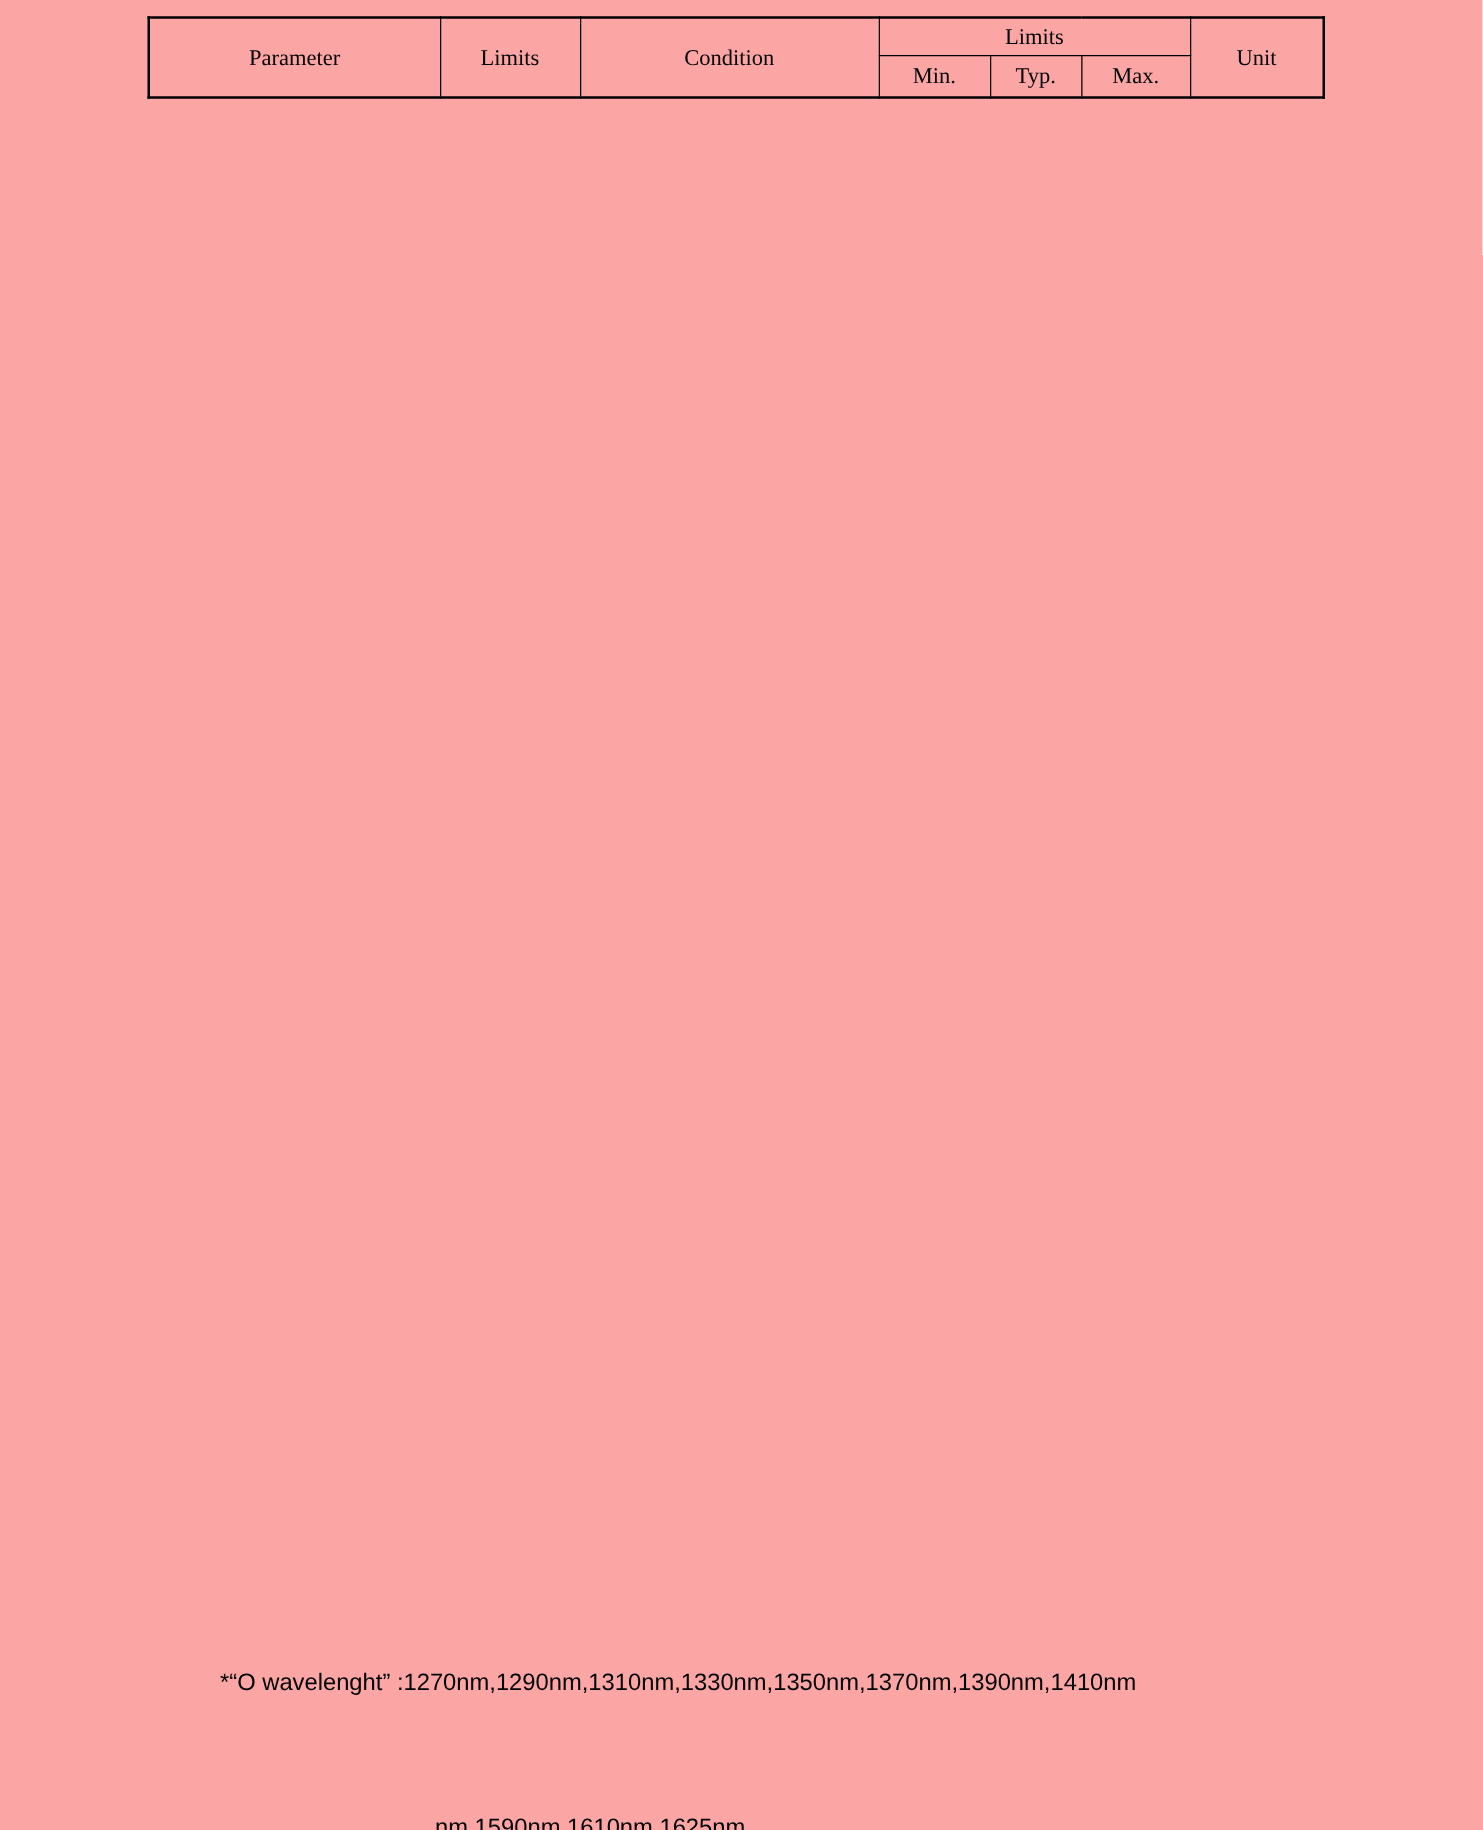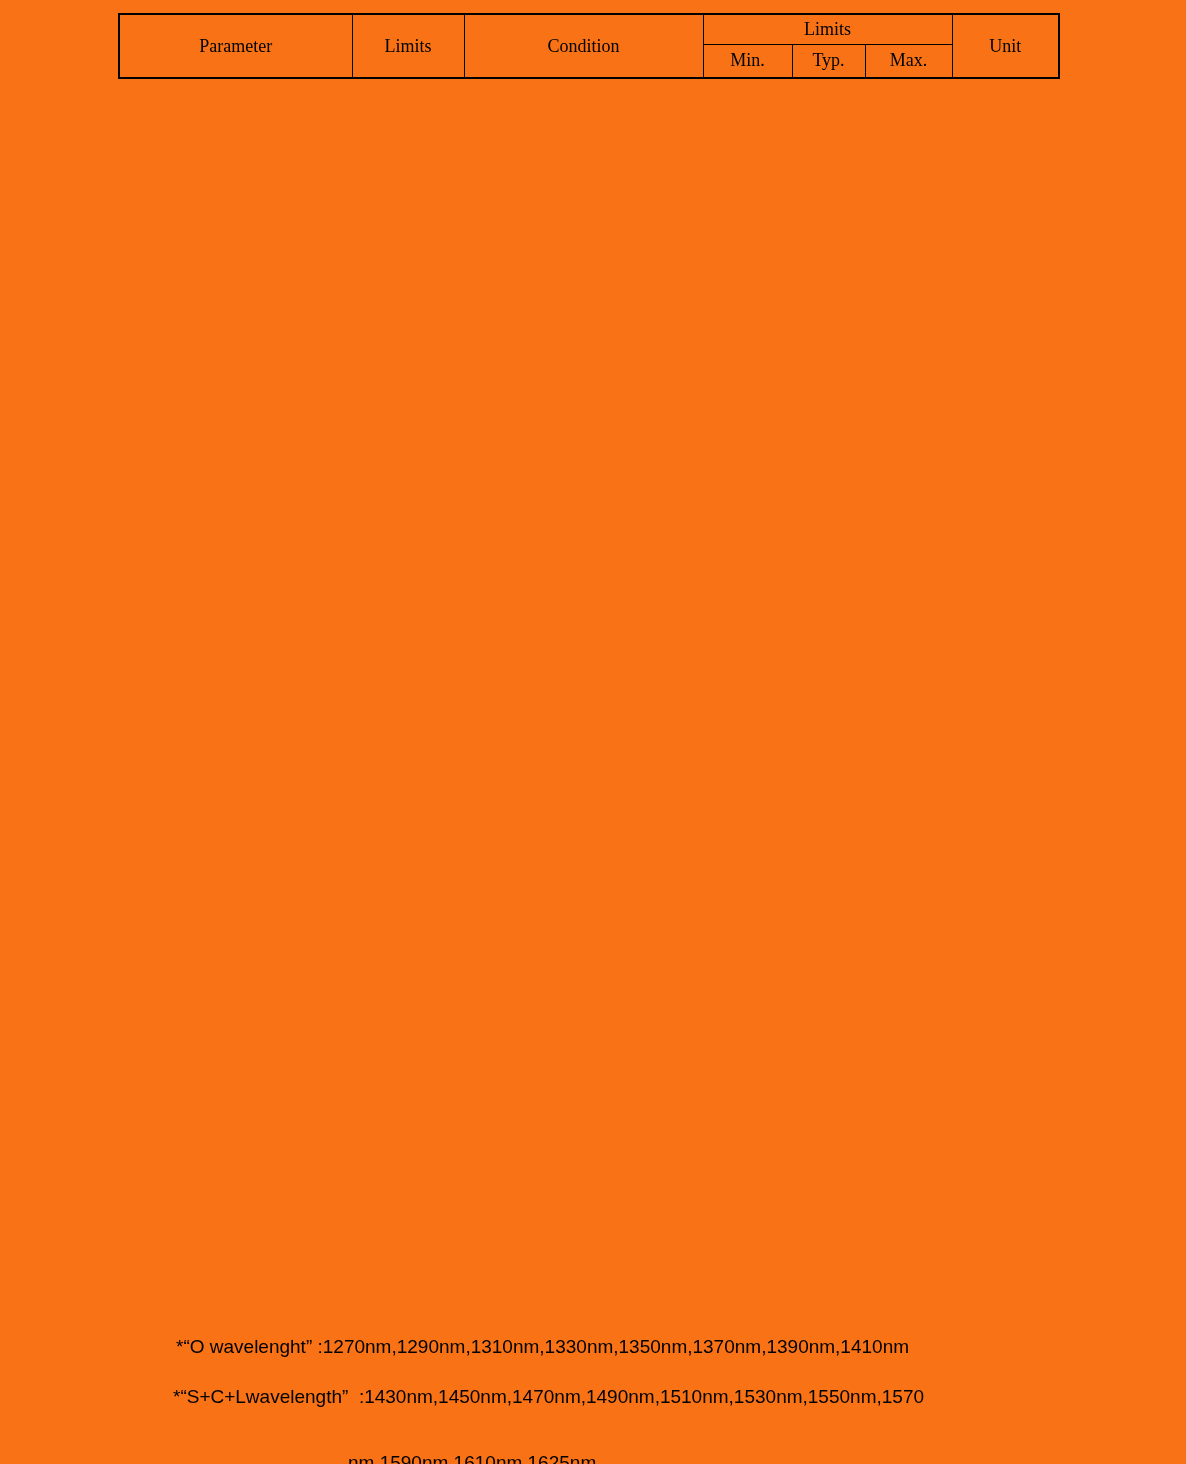--- a/index.html
+++ b/index.html
@@ -1,17 +1,17 @@
 <!DOCTYPE html>
 <html><head>
 <meta charset="utf-8">
 <style>
   html,body{margin:0;padding:0;background:#ffffff;}
   .page{
-    position:relative;width:1186px;height:1464px;background:#f97316;
+    position:relative;width:1186px;height:1464px;background:#fca5a5;
     font-family:"Liberation Serif","DejaVu Serif",serif;color:#000;
     overflow:hidden;
   }
   table.spec{
     position:absolute;left:118px;top:13px;width:940px;
     border-collapse:collapse;table-layout:fixed;
     border:2px solid #000;
   }
   .spec th,.spec td{
     border:1px solid #000;
@@ -60,16 +60,15 @@
       <tr class="hr2">
         <th>Min.</th>
         <th>Typ.</th>
         <th>Max.</th>
       </tr>
     </thead>
     <tbody></tbody>
   </table>
 
   <div class="footnote fn1">*“O wavelenght” :1270nm,1290nm,1310nm,1330nm,1350nm,1370nm,1390nm,1410nm</div>
-  <div class="footnote fn2">*“S+C+Lwavelength”  :1430nm,1450nm,1470nm,1490nm,1510nm,1530nm,1550nm,1570</div>
   <div class="footnote fn3">nm,1590nm,1610nm,1625nm</div>
 
 </div>
 
 </body></html>

